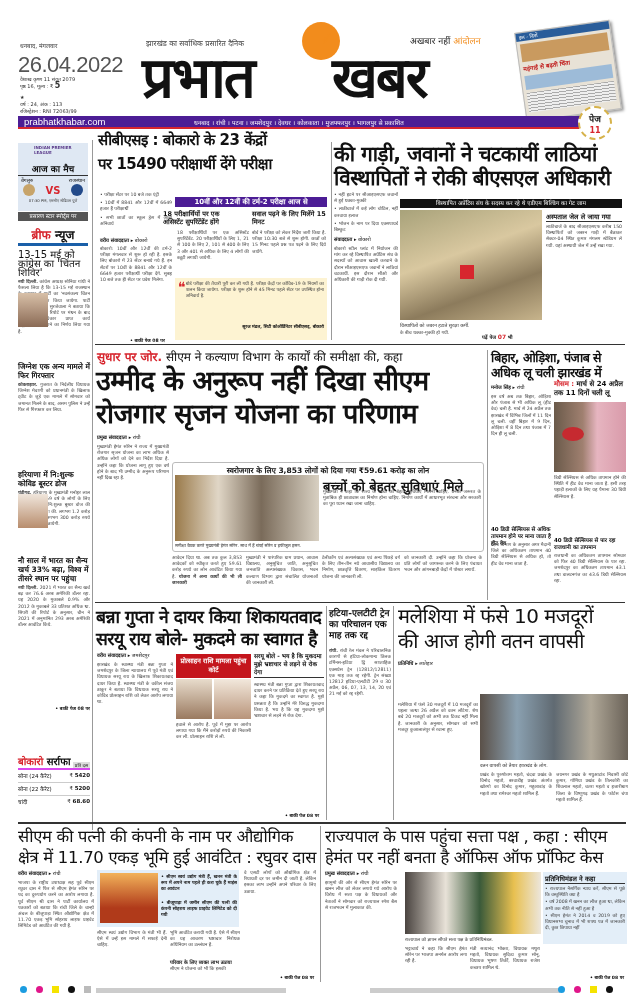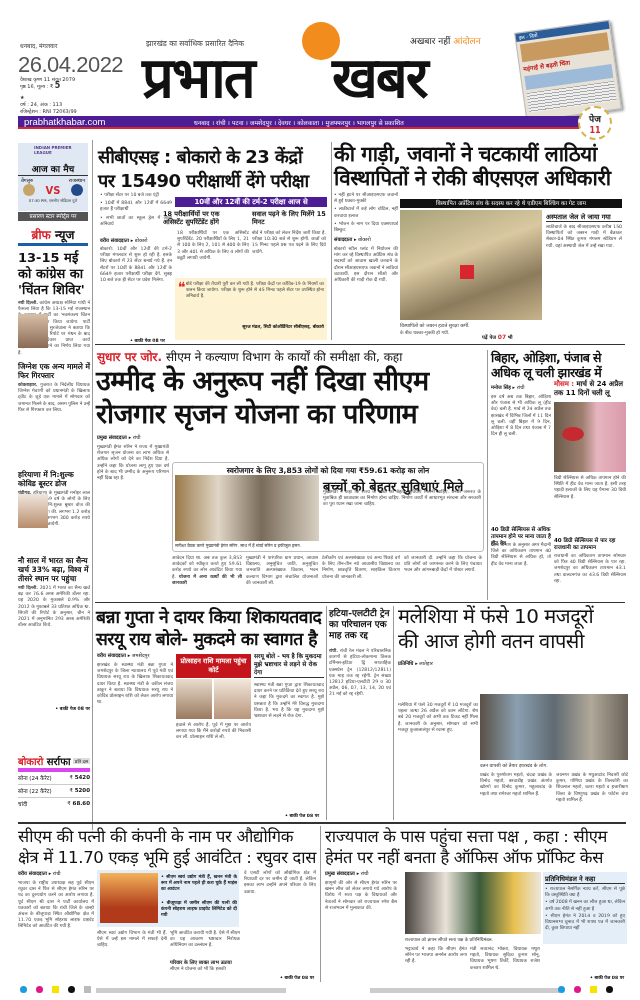--- a/index.html
+++ b/index.html
@@ -66,21 +66,21 @@
       <span style="width:12px;height:12px;border-radius:50%;background:#234a8a;display:inline-block"></span>
     </div>
     <div style="font-size:3.8px;text-align:center;color:#333;margin-top:2px">07:30 PM, एमसीए स्टेडियम पुणे</div>
   </div>
   <div class="abs" style="left:18px;top:212px;width:70px;height:9px;background:#555;color:#fff;font-size:5.5px;text-align:center;line-height:9px">प्रसारण स्टार स्पोर्ट्स पर</div>
 
   <div class="abs" style="left:18px;top:226px;width:70px;text-align:center;font-size:12px;font-weight:bold"><span class="red">ब्रीफ</span> <span>न्यूज</span></div>
   <div class="abs" style="left:18px;top:243px;width:70px;height:3px;background:#1a5fa8"></div>
 
   <div class="abs" style="left:18px;top:250px;width:72px">
-    <div style="font-size:13px;font-weight:bold;line-height:16px">13-15 मई को कांग्रेस का 'चिंतन शिविर'</div>
+    <div style="font-size:10px;font-weight:normal;line-height:9px">13-15 मई को कांग्रेस का 'चिंतन शिविर'</div>
     <div style="position:relative;height:112px;margin-top:2px">
       <div class="abs photo" style="left:0;top:14px;width:30px;height:34px;background:linear-gradient(#d8c0a8,#8a6a55)"></div>
       <div class="txt" style="height:112px"><b>नयी दिल्ली.</b> <span>कांग्रेस अध्यक्ष सोनिया गांधी ने फैसला लिया है कि 13-15 मई राजस्थान के उदयपुर में पार्टी का 'नवसंकल्प चिंतन शिविर' आयोजित किया जायेगा. पार्टी महासचिव रणदीप सुरजेवाला ने बताया कि प्रशांत किशोर की रिपोर्ट पर मंथन के बाद एक 'विशेषाधिकार प्राप्त कार्य समूह-2024' बनाने का निर्णय लिया गया है.</span></div>
     </div>
   </div>
   <div class="abs" style="left:18px;top:362px;width:72px">
     <div style="font-size:7.5px;font-weight:bold;line-height:9px">जिग्नेश एक अन्य मामले में फिर गिरफ्तार</div>
     <div class="txt" style="height:44px;margin-top:2px"><b>कोकराझार.</b> <span>गुजरात के निर्दलीय विधायक जिग्नेश मेवाणी को प्रधानमंत्री के खिलाफ ट्वीट के जुड़े एक मामले में सोमवार को जमानत मिलने के बाद, असम पुलिस ने उन्हें फिर से गिरफ्तार कर लिया.</span></div>
   </div>
   <div class="abs" style="left:18px;top:470px;width:72px">
@@ -90,42 +90,42 @@
       <div class="txt" style="height:70px;padding-left:0"><b>चंडीगढ़.</b> <span>हरियाणा के मुख्यमंत्री मनोहर लाल खट्टर ने 18 से 59 वर्ष के लोगों के लिए कोविड टीके की नि:शुल्क बूस्टर डोज की सोमवार को घोषणा की. लगभग 1.2 करोड़ लाभार्थी हैं और लगभग 300 करोड़ रुपये का खर्च सरकार उठायेगी.</span></div>
     </div>
   </div>
   <div class="abs" style="left:18px;top:556px;width:72px">
     <div style="font-size:7.5px;font-weight:bold;line-height:9px">नौ साल में भारत का सैन्य खर्च 33% बढ़ा, विश्व में तीसरे स्थान पर पहुंचा</div>
     <div class="txt" style="height:120px;margin-top:2px"><b>नयी दिल्ली.</b> <span>2021 में भारत का सैन्य खर्च बढ़ कर 76.6 अरब अमेरिकी डॉलर रहा. यह 2020 के मुकाबले 0.9% और 2012 के मुकाबले 33 प्रतिशत अधिक था. सिपरी की रिपोर्ट के अनुसार, चीन ने 2021 में अनुमानित 293 अरब अमेरिकी डॉलर आवंटित किये.</span></div>
     <div style="font-size:4.6px;font-weight:bold;text-align:right">• बाकी पेज 08 पर</div>
   </div>
 
   <div class="abs" style="left:18px;top:754px;width:72px">
-    <div style="display:flex;align-items:center;justify-content:space-between;border-bottom:4px solid #d946ef">
+    <div style="display:flex;align-items:flex-end;justify-content:space-between;border-bottom:2px solid #d946ef">
       <span style="font-size:10px;font-weight:bold"><span class="red">बोकारो</span> <span>सर्राफा</span></span>
       <span style="font-size:4.5px;background:#ddd;padding:0 2px">प्रति दस</span>
     </div>
     <div style="display:flex;justify-content:space-between;font-size:5.5px;padding:2px 0;border-bottom:1px solid #ccc">
         <span>सोना (24 कैरेट)</span>
         <span><span>₹</span> <b>5420</b></span>
       </div>
     <div style="display:flex;justify-content:space-between;font-size:5.5px;padding:2px 0;border-bottom:1px solid #ccc">
         <span>सोना (22 कैरेट)</span>
         <span><span>₹</span> <b>5200</b></span>
       </div>
     <div style="display:flex;justify-content:space-between;font-size:5.5px;padding:2px 0">
         <span>चांदी</span>
         <span><span>₹</span> <b>68.60</b></span>
       </div>
   </div>
 </div>
 <div class="abs vr" style="left:92px;top:140px;height:690px"></div>
 
 <div>
-  <div class="abs head-xl" style="left:98px;top:145px;font-size:18px;line-height:24px;white-space:nowrap">
+  <div class="abs head-xl" style="left:98px;top:128px;font-size:15px;line-height:24px;white-space:nowrap">
       <div>सीबीएसइ : बोकारो के 23 केंद्रों</div>
       <div>पर 15490 परीक्षार्थी देंगे परीक्षा</div>
     </div>
   <div class="abs" style="left:100px;top:192px;width:72px">
     <div class="txt bullet" style="margin-bottom:2px">परीक्षा सेंटर पर 10 बजे तक एंट्री</div>
     <div class="txt bullet" style="margin-bottom:2px">10वीं में 8841 और 12वीं में 6649 हजार हैं परीक्षार्थी</div>
     <div class="txt bullet">सभी छात्रों का स्कूल ड्रेस में आना अनिवार्य</div>
   </div>
   <div class="abs" style="left:100px;top:237px;font-size:5px;font-weight:bold"><span>वरीय संवाददाता</span> <span style="font-weight:normal">▸ <span>बोकारो</span></span></div>
   <div class="abs txt" style="left:100px;top:246px;width:72px;height:90px">बोकारो: 10वीं और 12वीं की टर्म-2 परीक्षा मंगलवार से शुरू हो रही है. इसके लिए बोकारो में 23 सेंटर बनाये गये हैं. इन सेंटरों पर 10वीं के 8841 और 12वीं के 6649 हजार परीक्षार्थी परीक्षा देंगे. सुबह 10 बजे तक ही सेंटर पर प्रवेश मिलेगा.</div>

